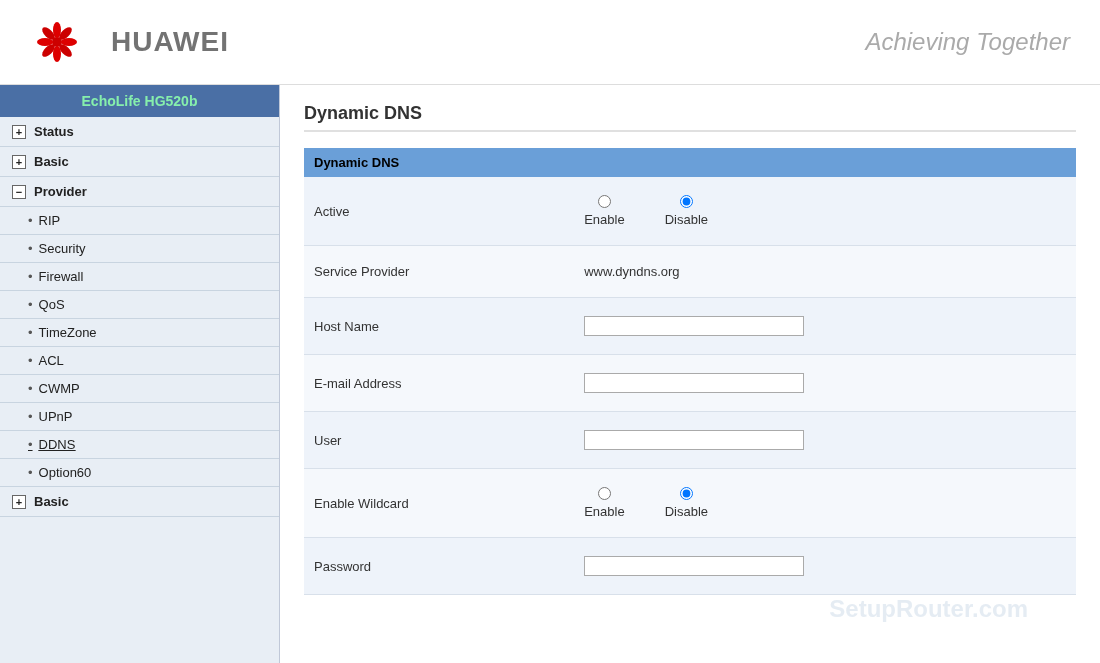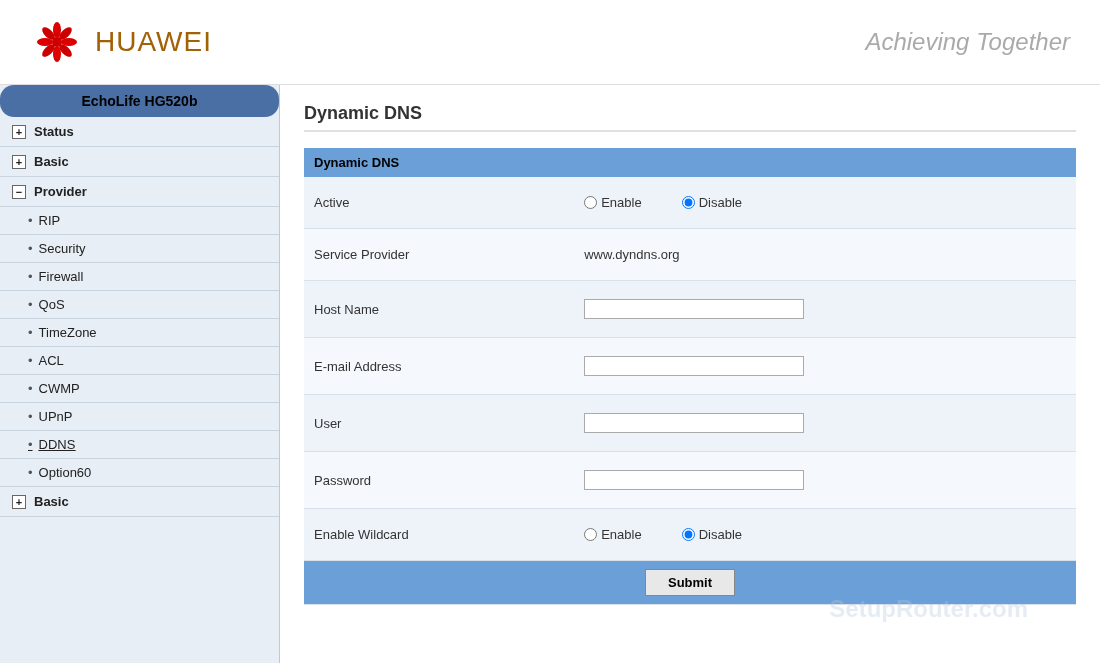--- a/index.html
+++ b/index.html
@@ -26,23 +26,24 @@
       display: flex;
       align-items: center;
       gap: 10px;
     }
     .huawei-logo {
       width: 55px;
       height: 45px;
     }
     .huawei-text {
       font-size: 28px;
-      font-weight: normal;
-      color: #a16207;
+      font-weight: bold;
+      color: #737373;
       letter-spacing: 1px;
+      margin-left: 16px;
     }
     .tagline {
       font-size: 24px;
       color: #aaa;
       font-style: italic;
     }
 
     
     .main-layout {
       display: flex;
@@ -52,26 +53,25 @@
     
     .sidebar {
       width: 280px;
       background: #e8eef5;
       border-right: 1px solid #c0c8d8;
       flex-shrink: 0;
       overflow-y: auto;
     }
     .sidebar-title {
       background: #4a6fa5;
-      color: #000000;
+      color: #86efac;
       font-size: 14px;
       font-weight: bold;
       padding: 8px 12px;
       text-align: center;
-      border-radius: 14px;
     }
     .nav-item {
       display: flex;
       align-items: center;
       padding: 7px 12px;
       border-bottom: 1px solid #c8d4e0;
       cursor: pointer;
       color: #222;
       font-weight: bold;
       font-size: 13px;
@@ -168,20 +168,21 @@
     }
     .radio-group {
       display: flex;
       align-items: center;
       gap: 40px;
     }
     .radio-option {
       display: flex;
       align-items: center;
       gap: 4px;
+      flex-direction: column;
     }
     .submit-row td {
       background: #6a9fd8 !important;
       text-align: center;
       padding: 8px !important;
     }
     .submit-btn {
       padding: 5px 22px;
       background: #e8e8e8;
       border: 1px solid #888;
@@ -349,46 +350,41 @@
         </tr>
 
         <tr class="form-row">
           <td class="label-cell">User</td>
           <td class="value-cell">
             <input type="text" value="" style="">
           </td>
         </tr>
 
         <tr class="form-row">
-          <td class="label-cell">Password</td>
-          <td class="value-cell">
-            <input type="password" value="" style="">
-          </td>
-        </tr>
-
-        <tr class="form-row">
           <td class="label-cell">Enable Wildcard</td>
           <td class="value-cell">
             <div class="radio-group">
               <label class="radio-option">
                 <input type="radio" name="wildcard" value="Enable" style="">
                 <span>Enable</span>
               </label>
               <label class="radio-option">
                 <input type="radio" name="wildcard" value="Disable" checked="" style="">
                 <span>Disable</span>
               </label>
             </div>
           </td>
         </tr>
 
-        <tr class="form-row submit-row">
-          <td colspan="2">
-            <button class="submit-btn">Submit</button>
-          </td>
-        </tr>
+        <tr class="form-row">
+          <td class="label-cell">Password</td>
+          <td class="value-cell">
+            <input type="password" value="" style="">
+          </td>
+        </tr>
+
       </tbody>
     </table>
 
 
     <div class="watermark">SetupRouter.com</div>
   </div>
 </div>
 
 </body></html>

